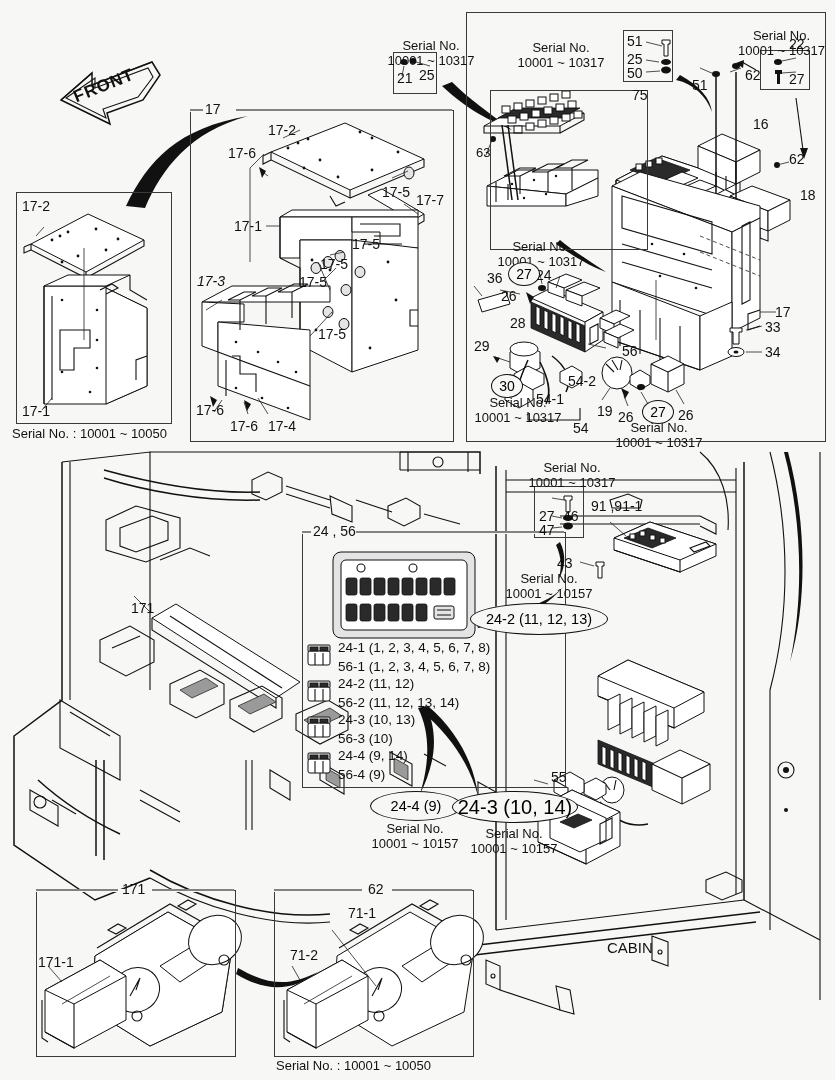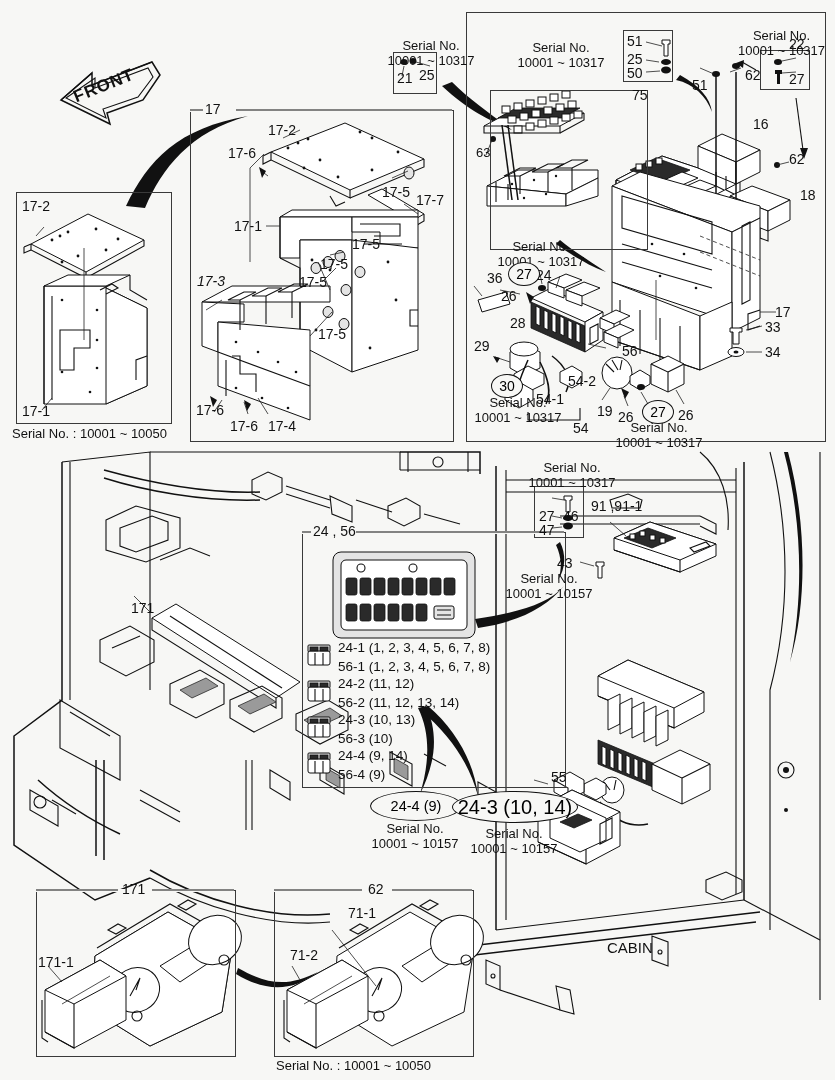--- a/index.html
+++ b/index.html
@@ -752,20 +752,21 @@
   <div class="legrow" style="left:338px;top:659px;">56-1  (1, 2, 3, 4, 5, 6, 7, 8)</div>
   <div class="legrow" style="left:338px;top:676px;">24-2  (11, 12)</div>
   <div class="legrow" style="left:338px;top:695px;">56-2  (11, 12, 13, 14)</div>
   <div class="legrow" style="left:338px;top:712px;">24-3  (10, 13)</div>
   <div class="legrow" style="left:338px;top:731px;">56-3  (10)</div>
   <div class="legrow" style="left:338px;top:748px;">24-4  (9, 14)</div>
   <div class="legrow" style="left:338px;top:767px;">56-4  (9)</div>
 
   <div class="lbl t13 ctr" style="left:489px;top:572px;width:120px;">Serial No.</div>
   <div class="lbl t13 ctr" style="left:489px;top:587px;width:120px;">10001 ~ 10157</div>
+  <div class="ell" style="left:470px;top:603px;width:136px;height:30px;font-size:14.5px;">24-2  (11, 12, 13)</div>
 
   <div class="ell" style="left:370px;top:791px;width:90px;height:28px;font-size:14.5px;">24-4  (9)</div>
   <div class="lbl t13 ctr" style="left:362px;top:822px;width:106px;">Serial No.</div>
   <div class="lbl t13 ctr" style="left:362px;top:837px;width:106px;">10001 ~ 10157</div>
 
   <div class="ell" style="left:452px;top:791px;width:124px;height:30px;font-size:20px;">24-3  (10, 14)</div>
   <div class="lbl t13 ctr" style="left:456px;top:827px;width:116px;">Serial No.</div>
   <div class="lbl t13 ctr" style="left:456px;top:842px;width:116px;">10001 ~ 10157</div>
 
   <div class="lbl t14" style="left:122px;top:882px;">171</div>

